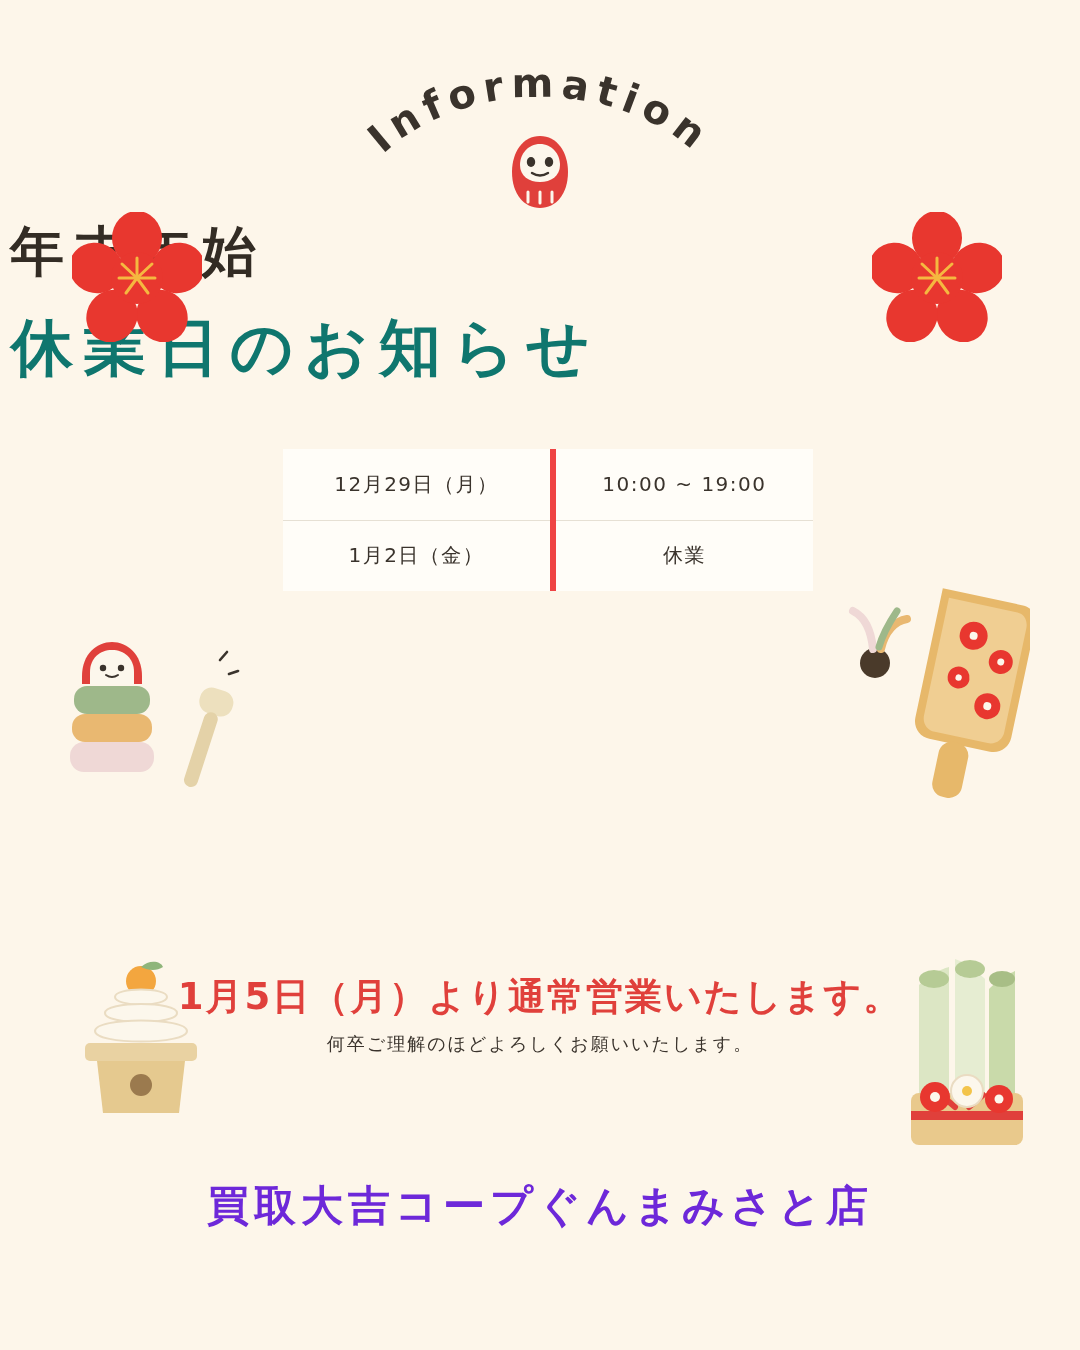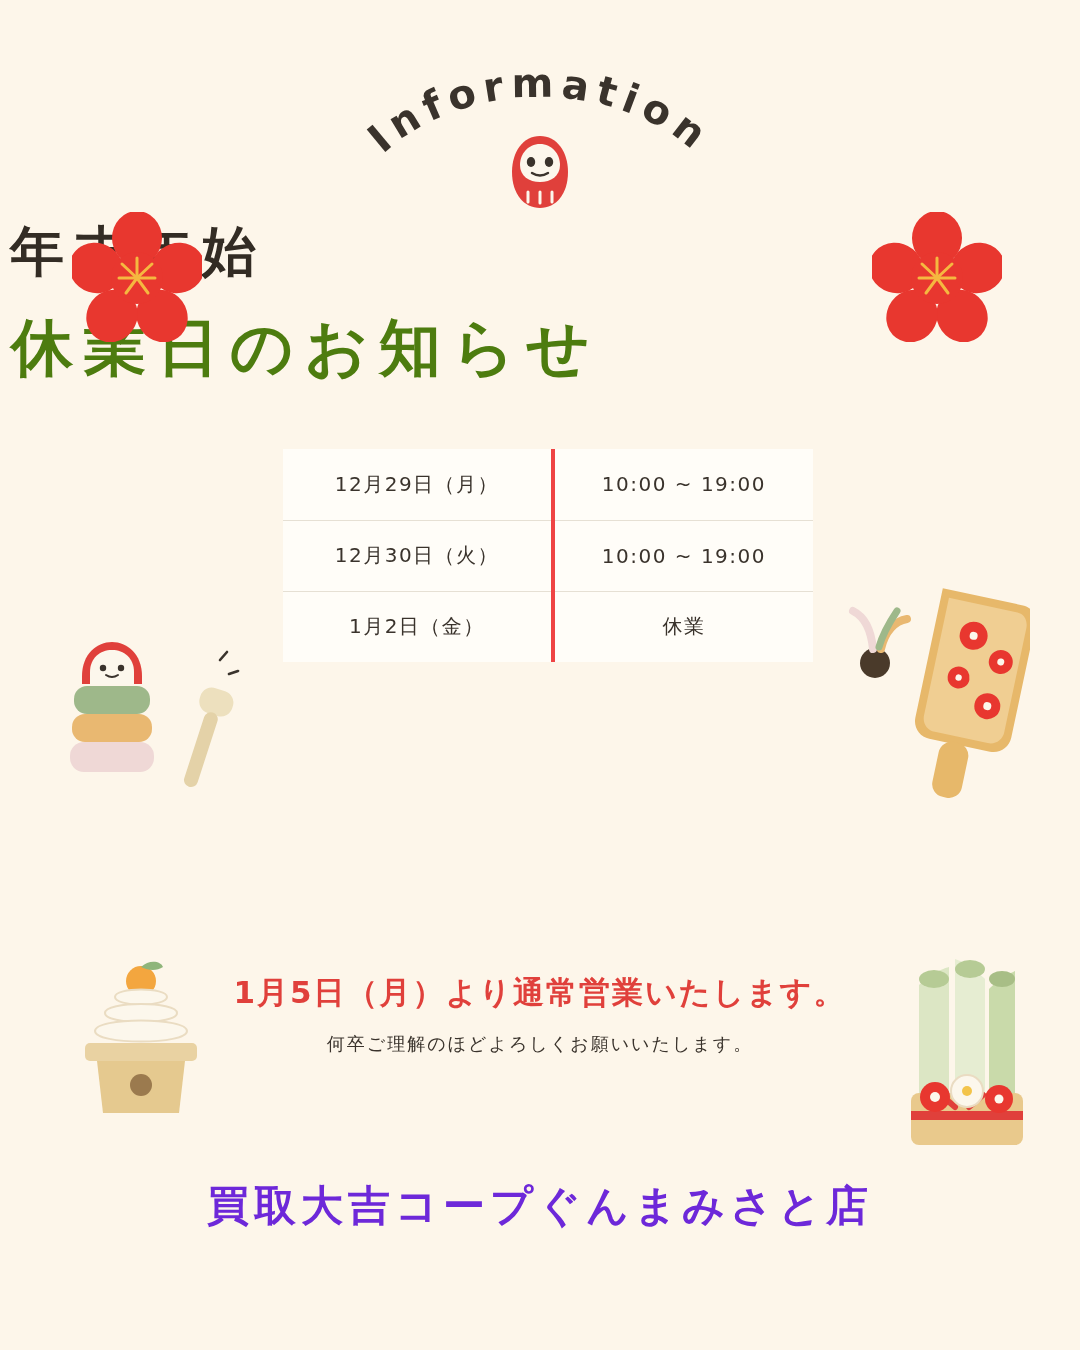--- a/index.html
+++ b/index.html
@@ -60,21 +60,21 @@
     color: #332C24;
     line-height: 1.3;
     margin: 0;
     padding-left: 10px;
   }
   .heading-2 {
     font-family: "DejaVu Sans", sans-serif;
     font-size: 62px;
     font-weight: 700;
     letter-spacing: 11px;
-    color: #4d7c0f;
+    color: #0f766e;
     line-height: 1.4;
     margin: 18px 0 0 0;
     padding-left: 11px;
   }
 
   
   .schedule-table {
     position: absolute;
     left: 283px;
     top: 449px;
@@ -93,36 +93,36 @@
     font-size: 20px;
     color: #3A332C;
     letter-spacing: 1.5px;
     padding: 0;
   }
   .schedule-table tr:last-child td {
     border-bottom: none;
   }
   .col-date {
     width: 275px;
-    border-right: 4px solid #ef4444;
+    border-right: 6px solid #ef4444;
   }
   .col-hours {
     width: 265px;
     letter-spacing: 1px;
   }
 
   
   .note-red {
     position: absolute;
     left: 0;
     top: 972px;
     width: 1080px;
     text-align: center;
     font-family: "DejaVu Sans", sans-serif;
-    font-size: 31px;
+    font-size: 37px;
     font-weight: 700;
     letter-spacing: 2px;
     color: #E0403B;
   }
   .note-sub {
     position: absolute;
     left: 0;
     top: 1032px;
     width: 1080px;
     text-align: center;
@@ -325,24 +325,20 @@
   </svg>
 </div>
 
 <table class="schedule-table">
   <tbody>
     <tr>
       <td class="col-date">12月29日（月）</td>
       <td class="col-hours">10:00 ~ 19:00</td>
     </tr>
     <tr>
-      <td class="col-date">12月30日（火）</td>
-      <td class="col-hours">10:00 ~ 19:00</td>
-    </tr>
-    <tr>
       <td class="col-date">1月2日（金）</td>
       <td class="col-hours">休業</td>
     </tr>
   </tbody>
 </table>
 
 <div class="note-red">1月5日（月）より通常営業いたします。</div>
 <div class="note-sub">何卒ご理解のほどよろしくお願いいたします。</div>
 
 <div class="shop-name">買取大吉コープぐんまみさと店</div>

